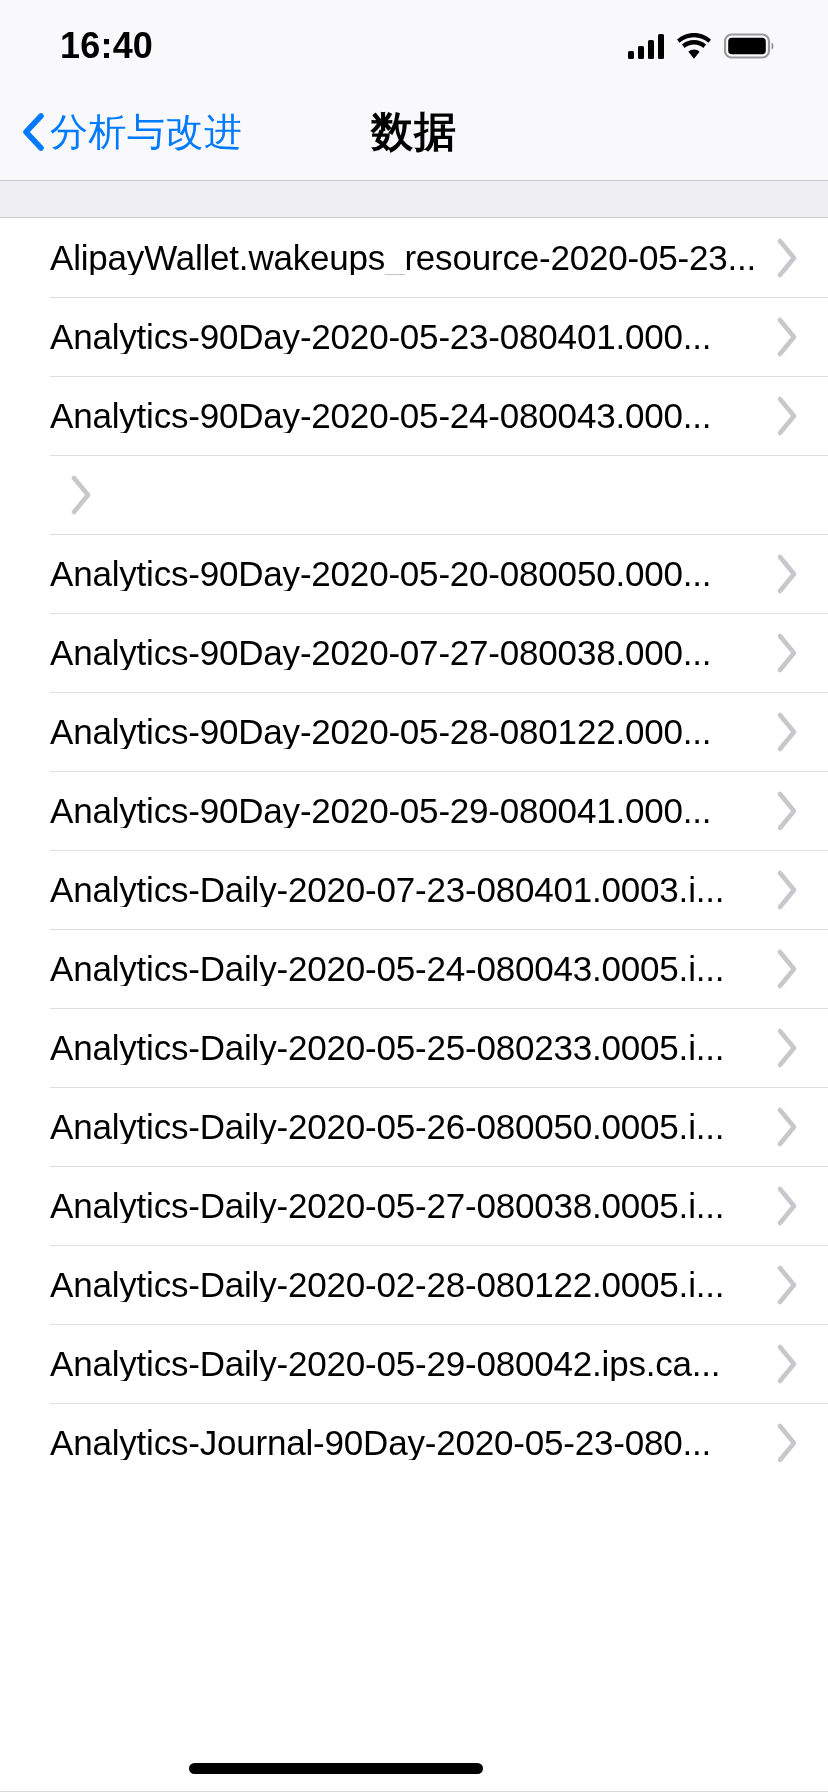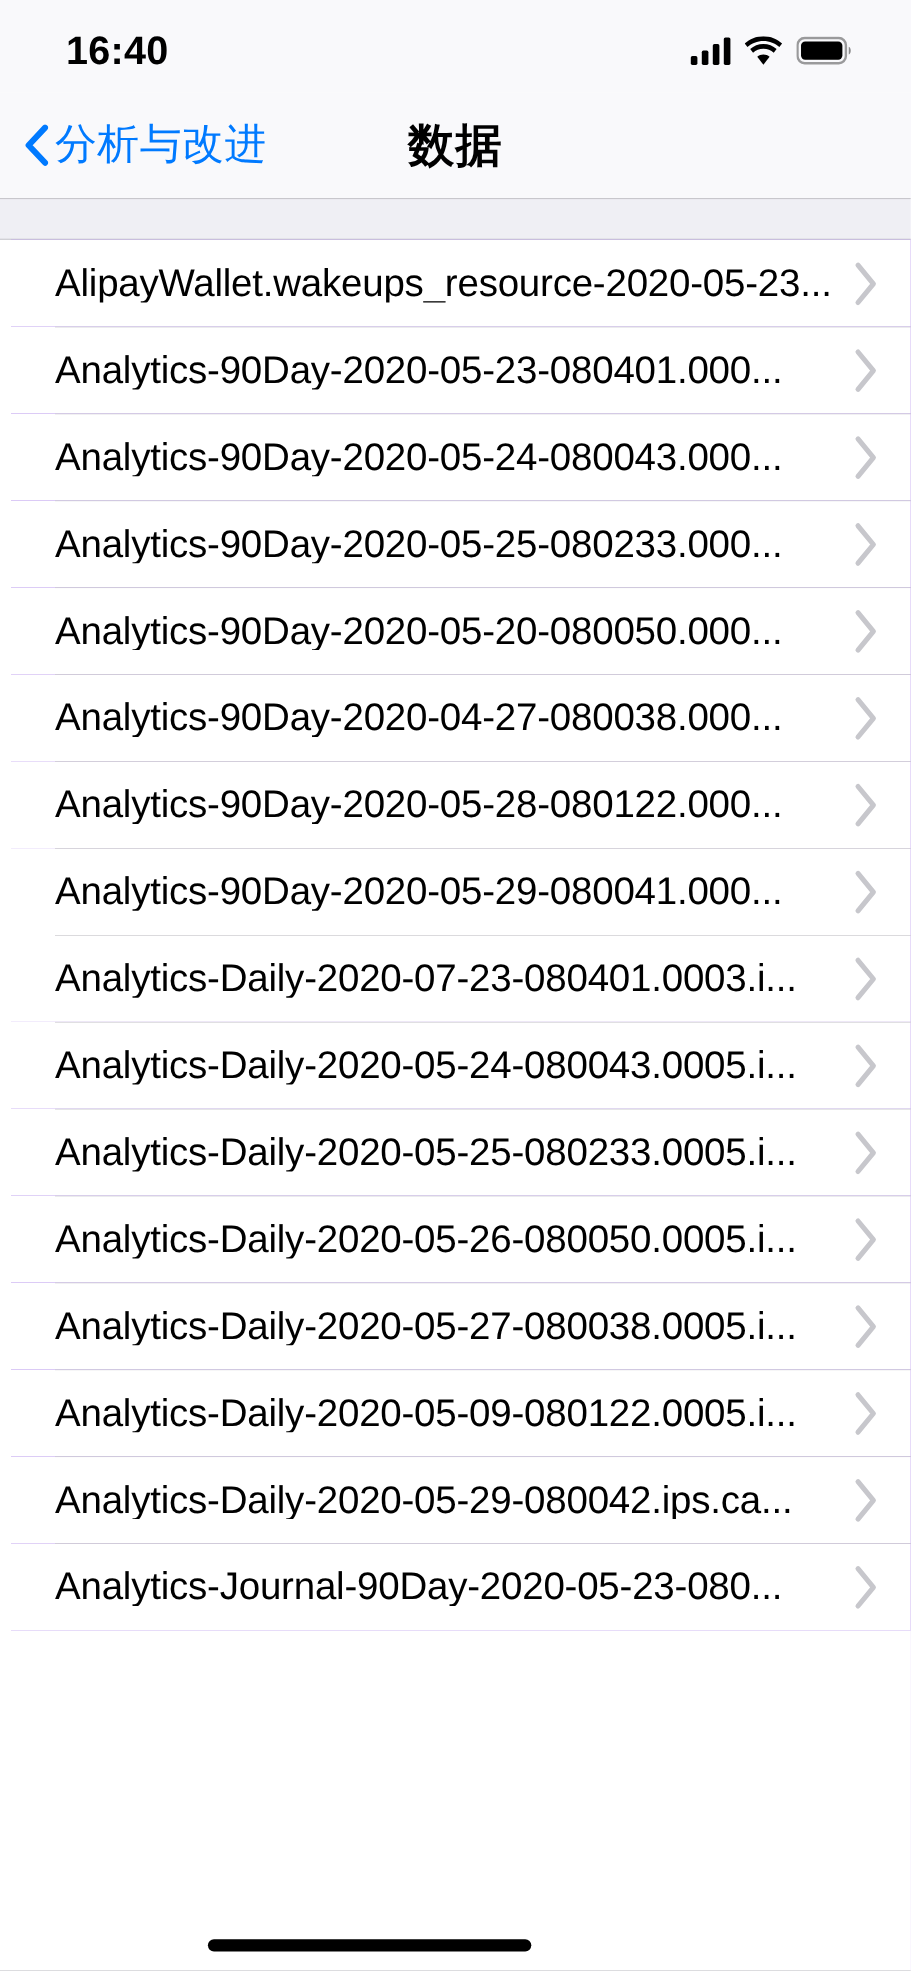--- a/index.html
+++ b/index.html
@@ -155,33 +155,32 @@
           <polyline points="6,5 20,22 6,39" fill="none" stroke="#C7C7CC" stroke-width="4.6" stroke-linecap="round" stroke-linejoin="round"></polyline>
         </svg>
       </div>
       <div class="table-row">
         <div class="row-label">Analytics-90Day-2020-05-24-080043.000...</div>
         <svg class="row-chevron" viewBox="0 0 26 44">
           <polyline points="6,5 20,22 6,39" fill="none" stroke="#C7C7CC" stroke-width="4.6" stroke-linecap="round" stroke-linejoin="round"></polyline>
         </svg>
       </div>
       <div class="table-row">
-        <div class="row-label">Analytics-90Day-2020-05-25-080233.000...</div>
         <svg class="row-chevron" viewBox="0 0 26 44">
           <polyline points="6,5 20,22 6,39" fill="none" stroke="#C7C7CC" stroke-width="4.6" stroke-linecap="round" stroke-linejoin="round"></polyline>
         </svg>
       </div>
       <div class="table-row">
         <div class="row-label">Analytics-90Day-2020-05-20-080050.000...</div>
         <svg class="row-chevron" viewBox="0 0 26 44">
           <polyline points="6,5 20,22 6,39" fill="none" stroke="#C7C7CC" stroke-width="4.6" stroke-linecap="round" stroke-linejoin="round"></polyline>
         </svg>
       </div>
       <div class="table-row">
-        <div class="row-label">Analytics-90Day-2020-04-27-080038.000...</div>
+        <div class="row-label">Analytics-90Day-2020-07-27-080038.000...</div>
         <svg class="row-chevron" viewBox="0 0 26 44">
           <polyline points="6,5 20,22 6,39" fill="none" stroke="#C7C7CC" stroke-width="4.6" stroke-linecap="round" stroke-linejoin="round"></polyline>
         </svg>
       </div>
       <div class="table-row">
         <div class="row-label">Analytics-90Day-2020-05-28-080122.000...</div>
         <svg class="row-chevron" viewBox="0 0 26 44">
           <polyline points="6,5 20,22 6,39" fill="none" stroke="#C7C7CC" stroke-width="4.6" stroke-linecap="round" stroke-linejoin="round"></polyline>
         </svg>
       </div>
@@ -215,21 +214,21 @@
           <polyline points="6,5 20,22 6,39" fill="none" stroke="#C7C7CC" stroke-width="4.6" stroke-linecap="round" stroke-linejoin="round"></polyline>
         </svg>
       </div>
       <div class="table-row">
         <div class="row-label">Analytics-Daily-2020-05-27-080038.0005.i...</div>
         <svg class="row-chevron" viewBox="0 0 26 44">
           <polyline points="6,5 20,22 6,39" fill="none" stroke="#C7C7CC" stroke-width="4.6" stroke-linecap="round" stroke-linejoin="round"></polyline>
         </svg>
       </div>
       <div class="table-row">
-        <div class="row-label">Analytics-Daily-2020-05-09-080122.0005.i...</div>
+        <div class="row-label">Analytics-Daily-2020-02-28-080122.0005.i...</div>
         <svg class="row-chevron" viewBox="0 0 26 44">
           <polyline points="6,5 20,22 6,39" fill="none" stroke="#C7C7CC" stroke-width="4.6" stroke-linecap="round" stroke-linejoin="round"></polyline>
         </svg>
       </div>
       <div class="table-row">
         <div class="row-label">Analytics-Daily-2020-05-29-080042.ips.ca...</div>
         <svg class="row-chevron" viewBox="0 0 26 44">
           <polyline points="6,5 20,22 6,39" fill="none" stroke="#C7C7CC" stroke-width="4.6" stroke-linecap="round" stroke-linejoin="round"></polyline>
         </svg>
       </div>

